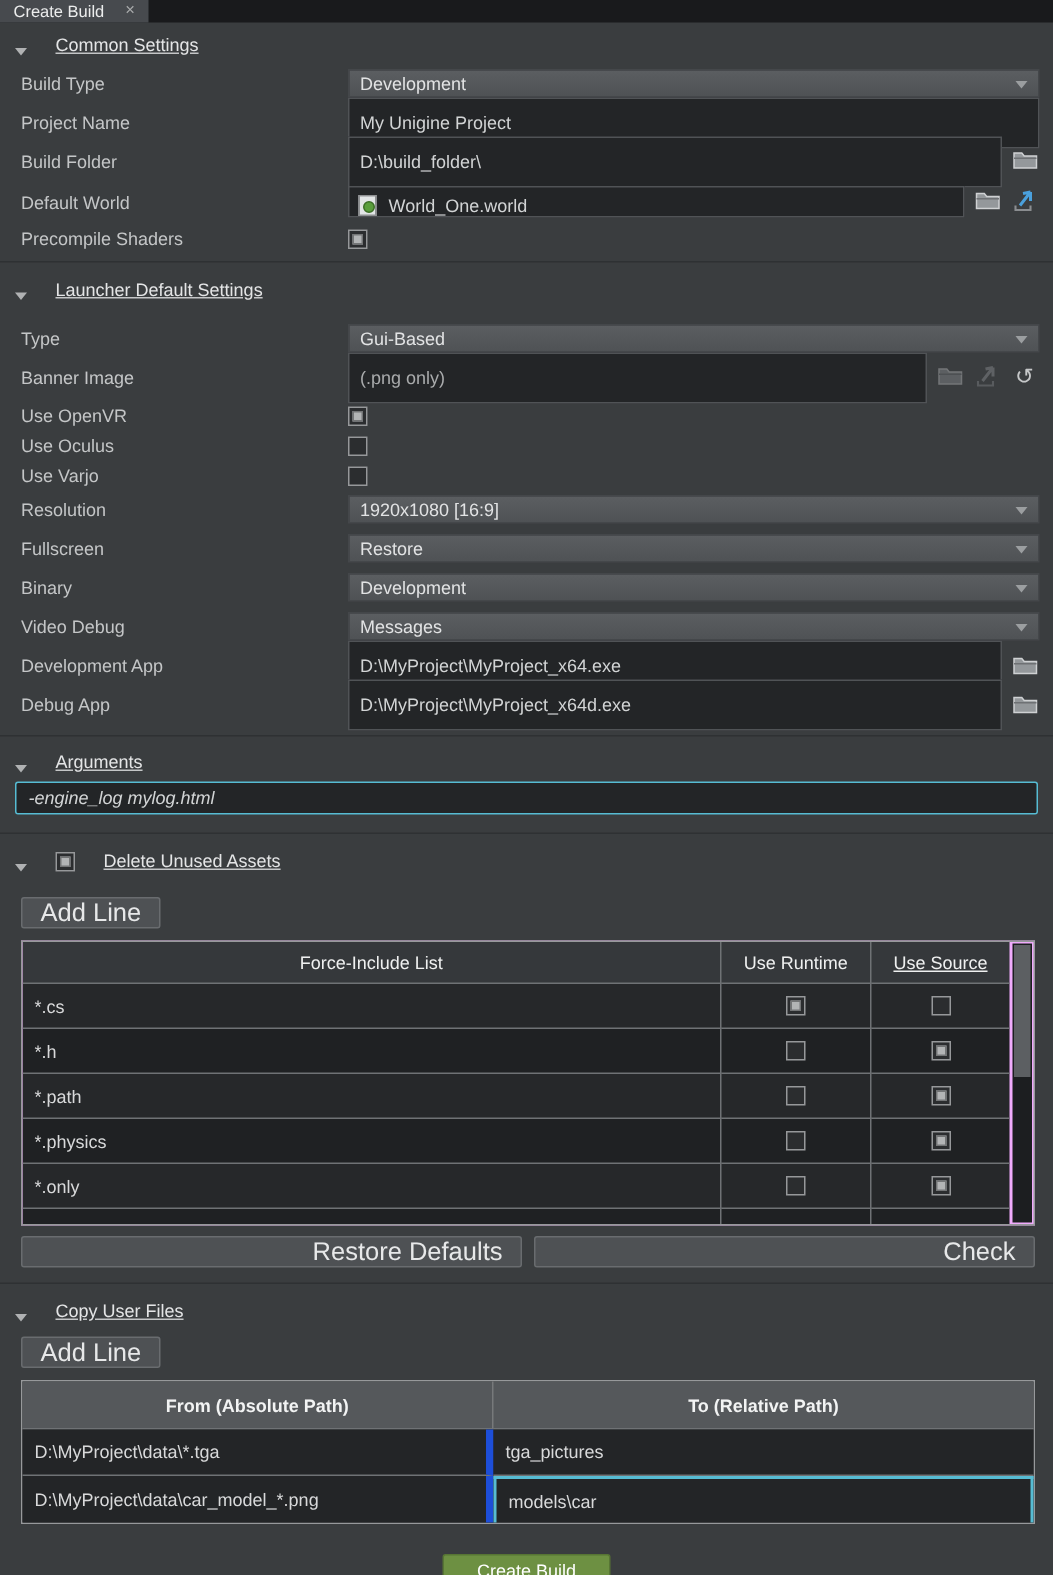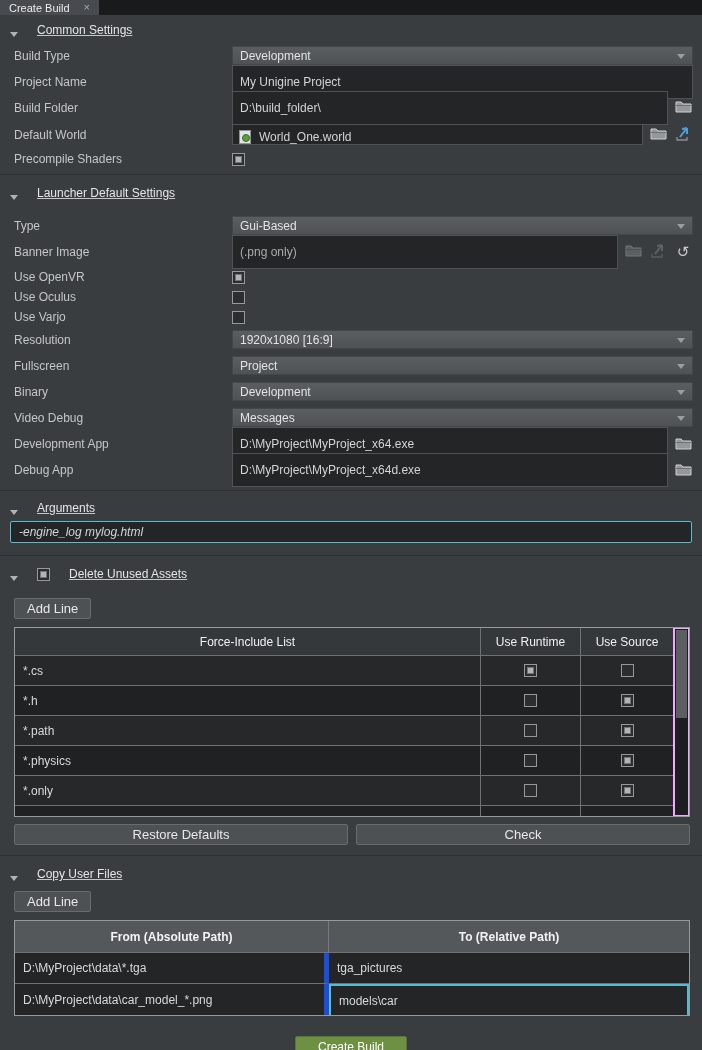--- a/index.html
+++ b/index.html
@@ -42,33 +42,33 @@
   .iconbtn { width:20px; height:18px; flex:none; display:flex; align-items:center; justify-content:center;
              background:transparent; border:none; cursor:default; }
   .iconbtn.dim { opacity:.38; }
   .reset-glyph { font-size:15px; color:#c6c8c9; line-height:1; }
   
   .cb { width:13px; height:13px; border:1px solid #96989a; background:#2b2d2f; display:inline-block;
         position:relative; flex:none; }
   .cb.on::after { content:""; position:absolute; inset:2px; background:#b2b4b5; border:1px solid #737576; }
   
   .btn { background:#4e5154; border:1px solid #696c6f; border-radius:2px; color:#e7e8e9;
-         font-family:"Liberation Sans", sans-serif; font-size:13px; height:21px; padding:0 12px; }
+         font-family:"Liberation Sans", sans-serif; font-size:17px; height:21px; padding:0 12px;text-align:right; }
   .addline { margin:0 0 8px 14px; display:inline-block; }
   
   .args-input { display:block; width:682px; margin:0 10px; height:22px; background:#232527;
                 border:1px solid #56bcd3; border-radius:2px; color:#d2d4d5; padding:0 8px;
                 font-family:"Liberation Sans", sans-serif; font-size:12px; outline:none;font-style:italic; }
   
   .fi-table { margin:0 12px 0 14px; border:1px solid #97999b; background:#f0abfc; position:relative;
               height:190px; overflow:hidden; padding-right:16px; }
   .fi-head { display:grid; grid-template-columns:1fr 100px 92px; height:28px; background:#35383b; }
   .fi-hcell { display:flex; align-items:center; justify-content:center; color:#eff0f0;
               border-right:1px solid #6f7275; border-bottom:1px solid #6f7275; }
-  .fi-hcell:last-child { border-right:none; }
+  .fi-hcell:last-child { border-right:none;text-decoration:underline; }
   .fi-row { display:grid; grid-template-columns:1fr 100px 92px; height:30px; }
   .fi-row:nth-child(even) { background:#26282a; }
   .fi-row:nth-child(odd) { background:#1f2123; }
   .fi-cell { display:flex; align-items:center; border-right:1px solid #6f7275; border-bottom:1px solid #6f7275;
              color:#d8d9da; padding-left:8px; }
   .fi-cell.center { justify-content:center; padding-left:0; }
   .fi-cell:last-child { border-right:none; }
   .vscroll { position:absolute; top:1px; right:1px; bottom:1px; width:13px; background:#1c1e20; }
   .vscroll .thumb { position:absolute; top:1px; left:1px; right:1px; height:88px; background:#5c5f62; }
   .table-btns { display:flex; gap:8px; margin:7px 12px 0 14px; }
@@ -249,21 +249,21 @@
       <span>1920x1080 [16:9]</span>
       <span class="dd-arrow"></span>
     </div>
   </div>
 </div>
 
 <div class="row">
   <span class="label">Fullscreen</span>
   <div class="ctrl">
     <div class="dropdown">
-      <span>Project</span>
+      <span>Restore</span>
       <span class="dd-arrow"></span>
     </div>
   </div>
 </div>
 
 <div class="row">
   <span class="label">Binary</span>
   <div class="ctrl">
     <div class="dropdown">
       <span>Development</span>

